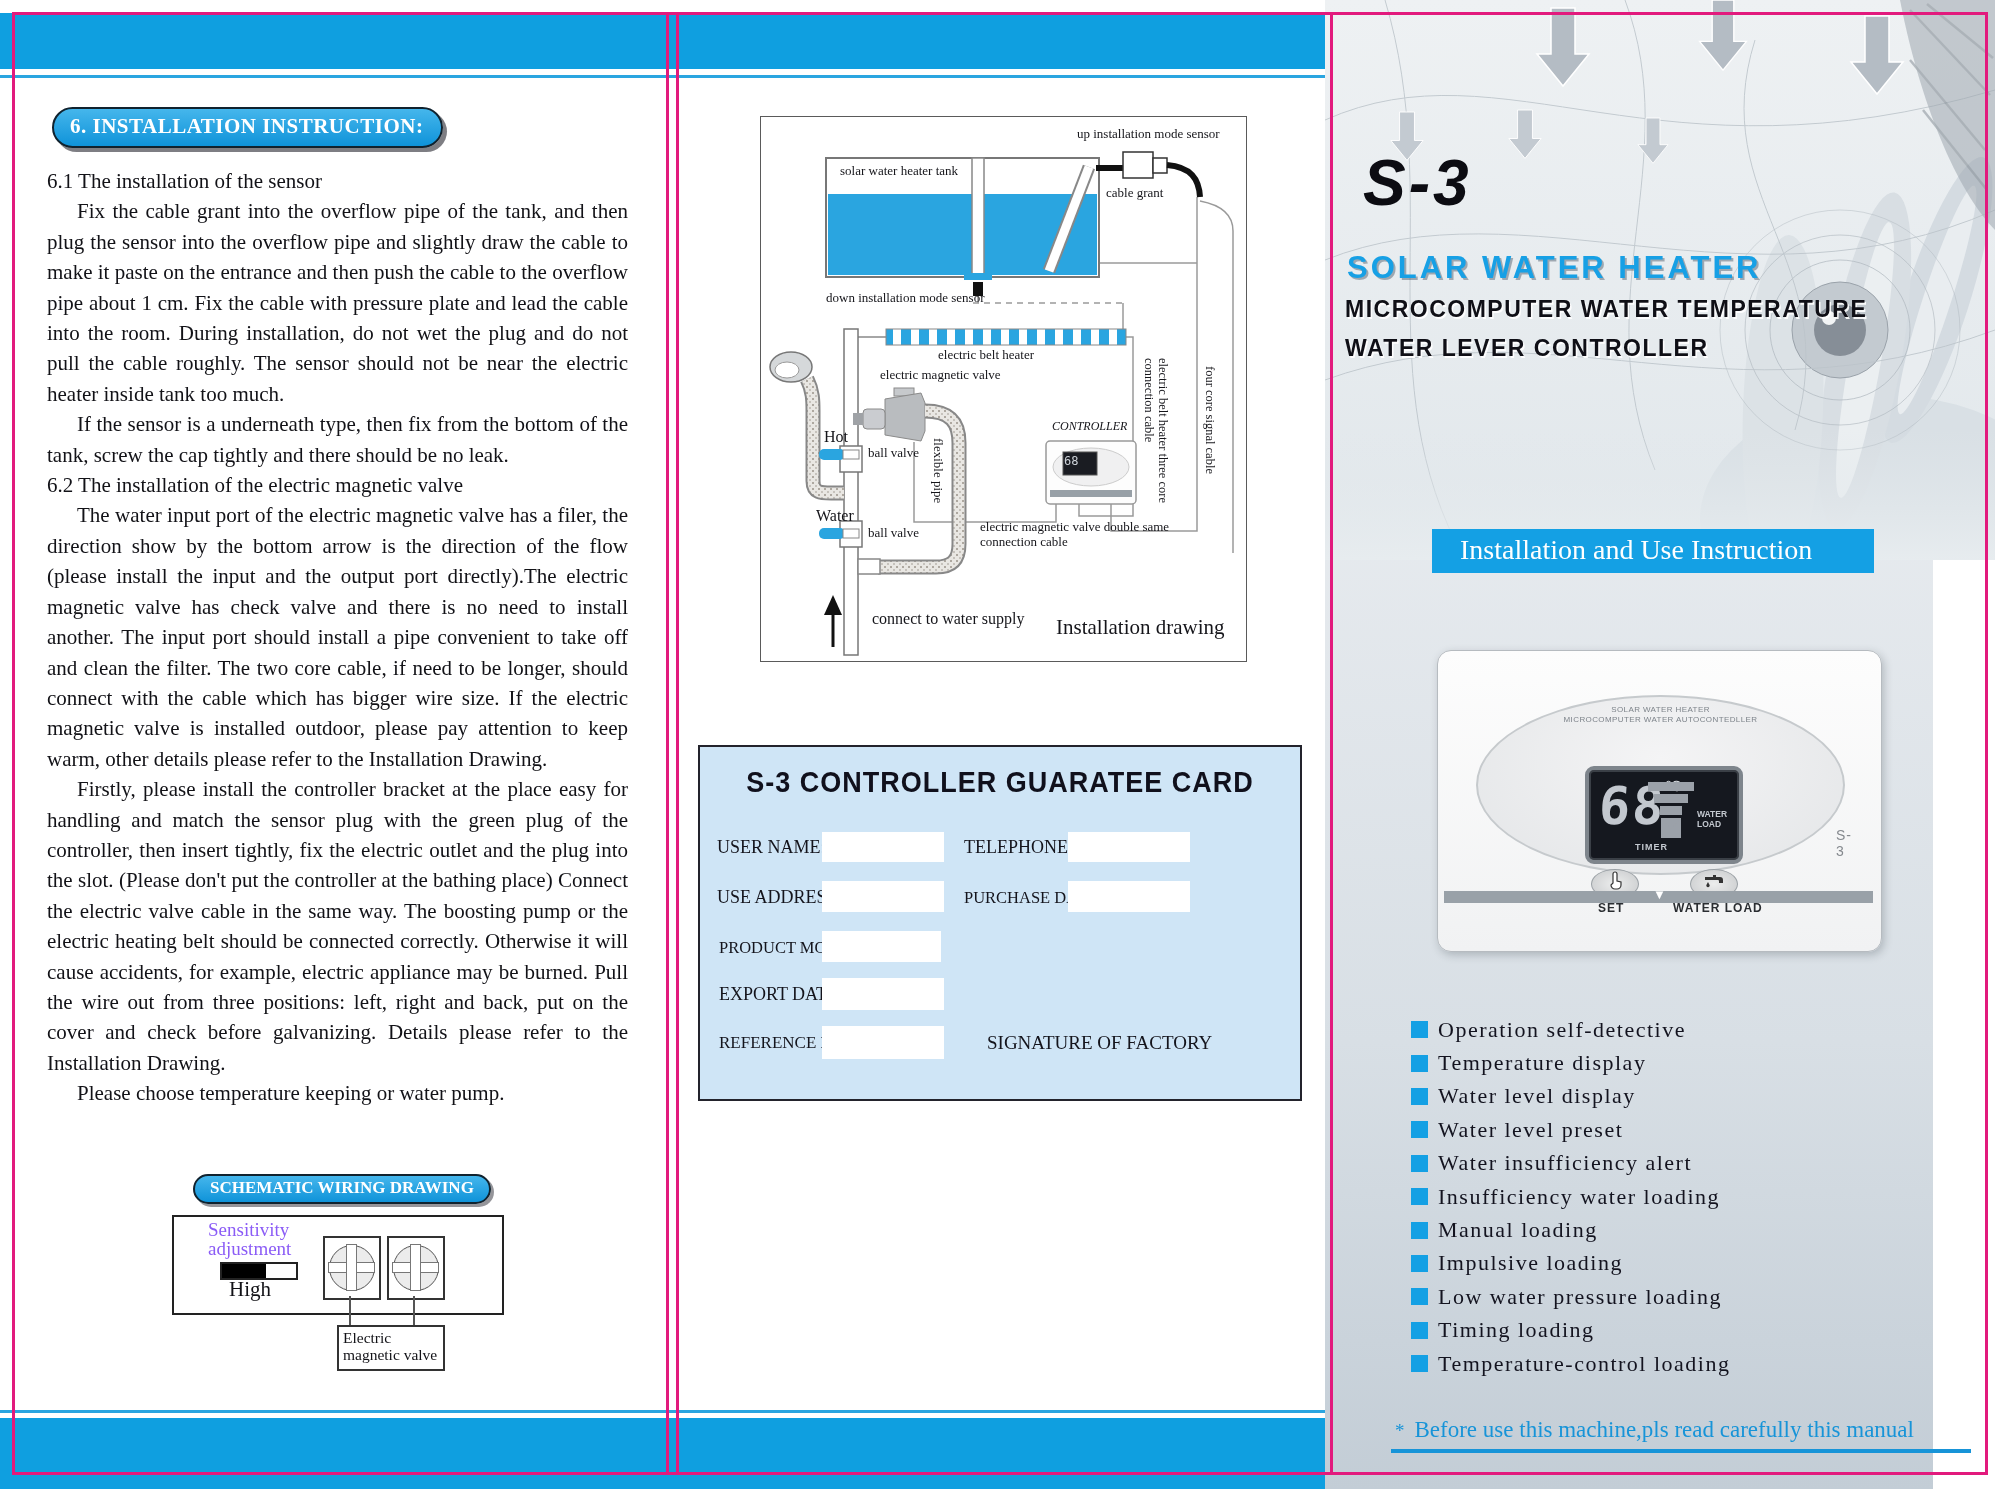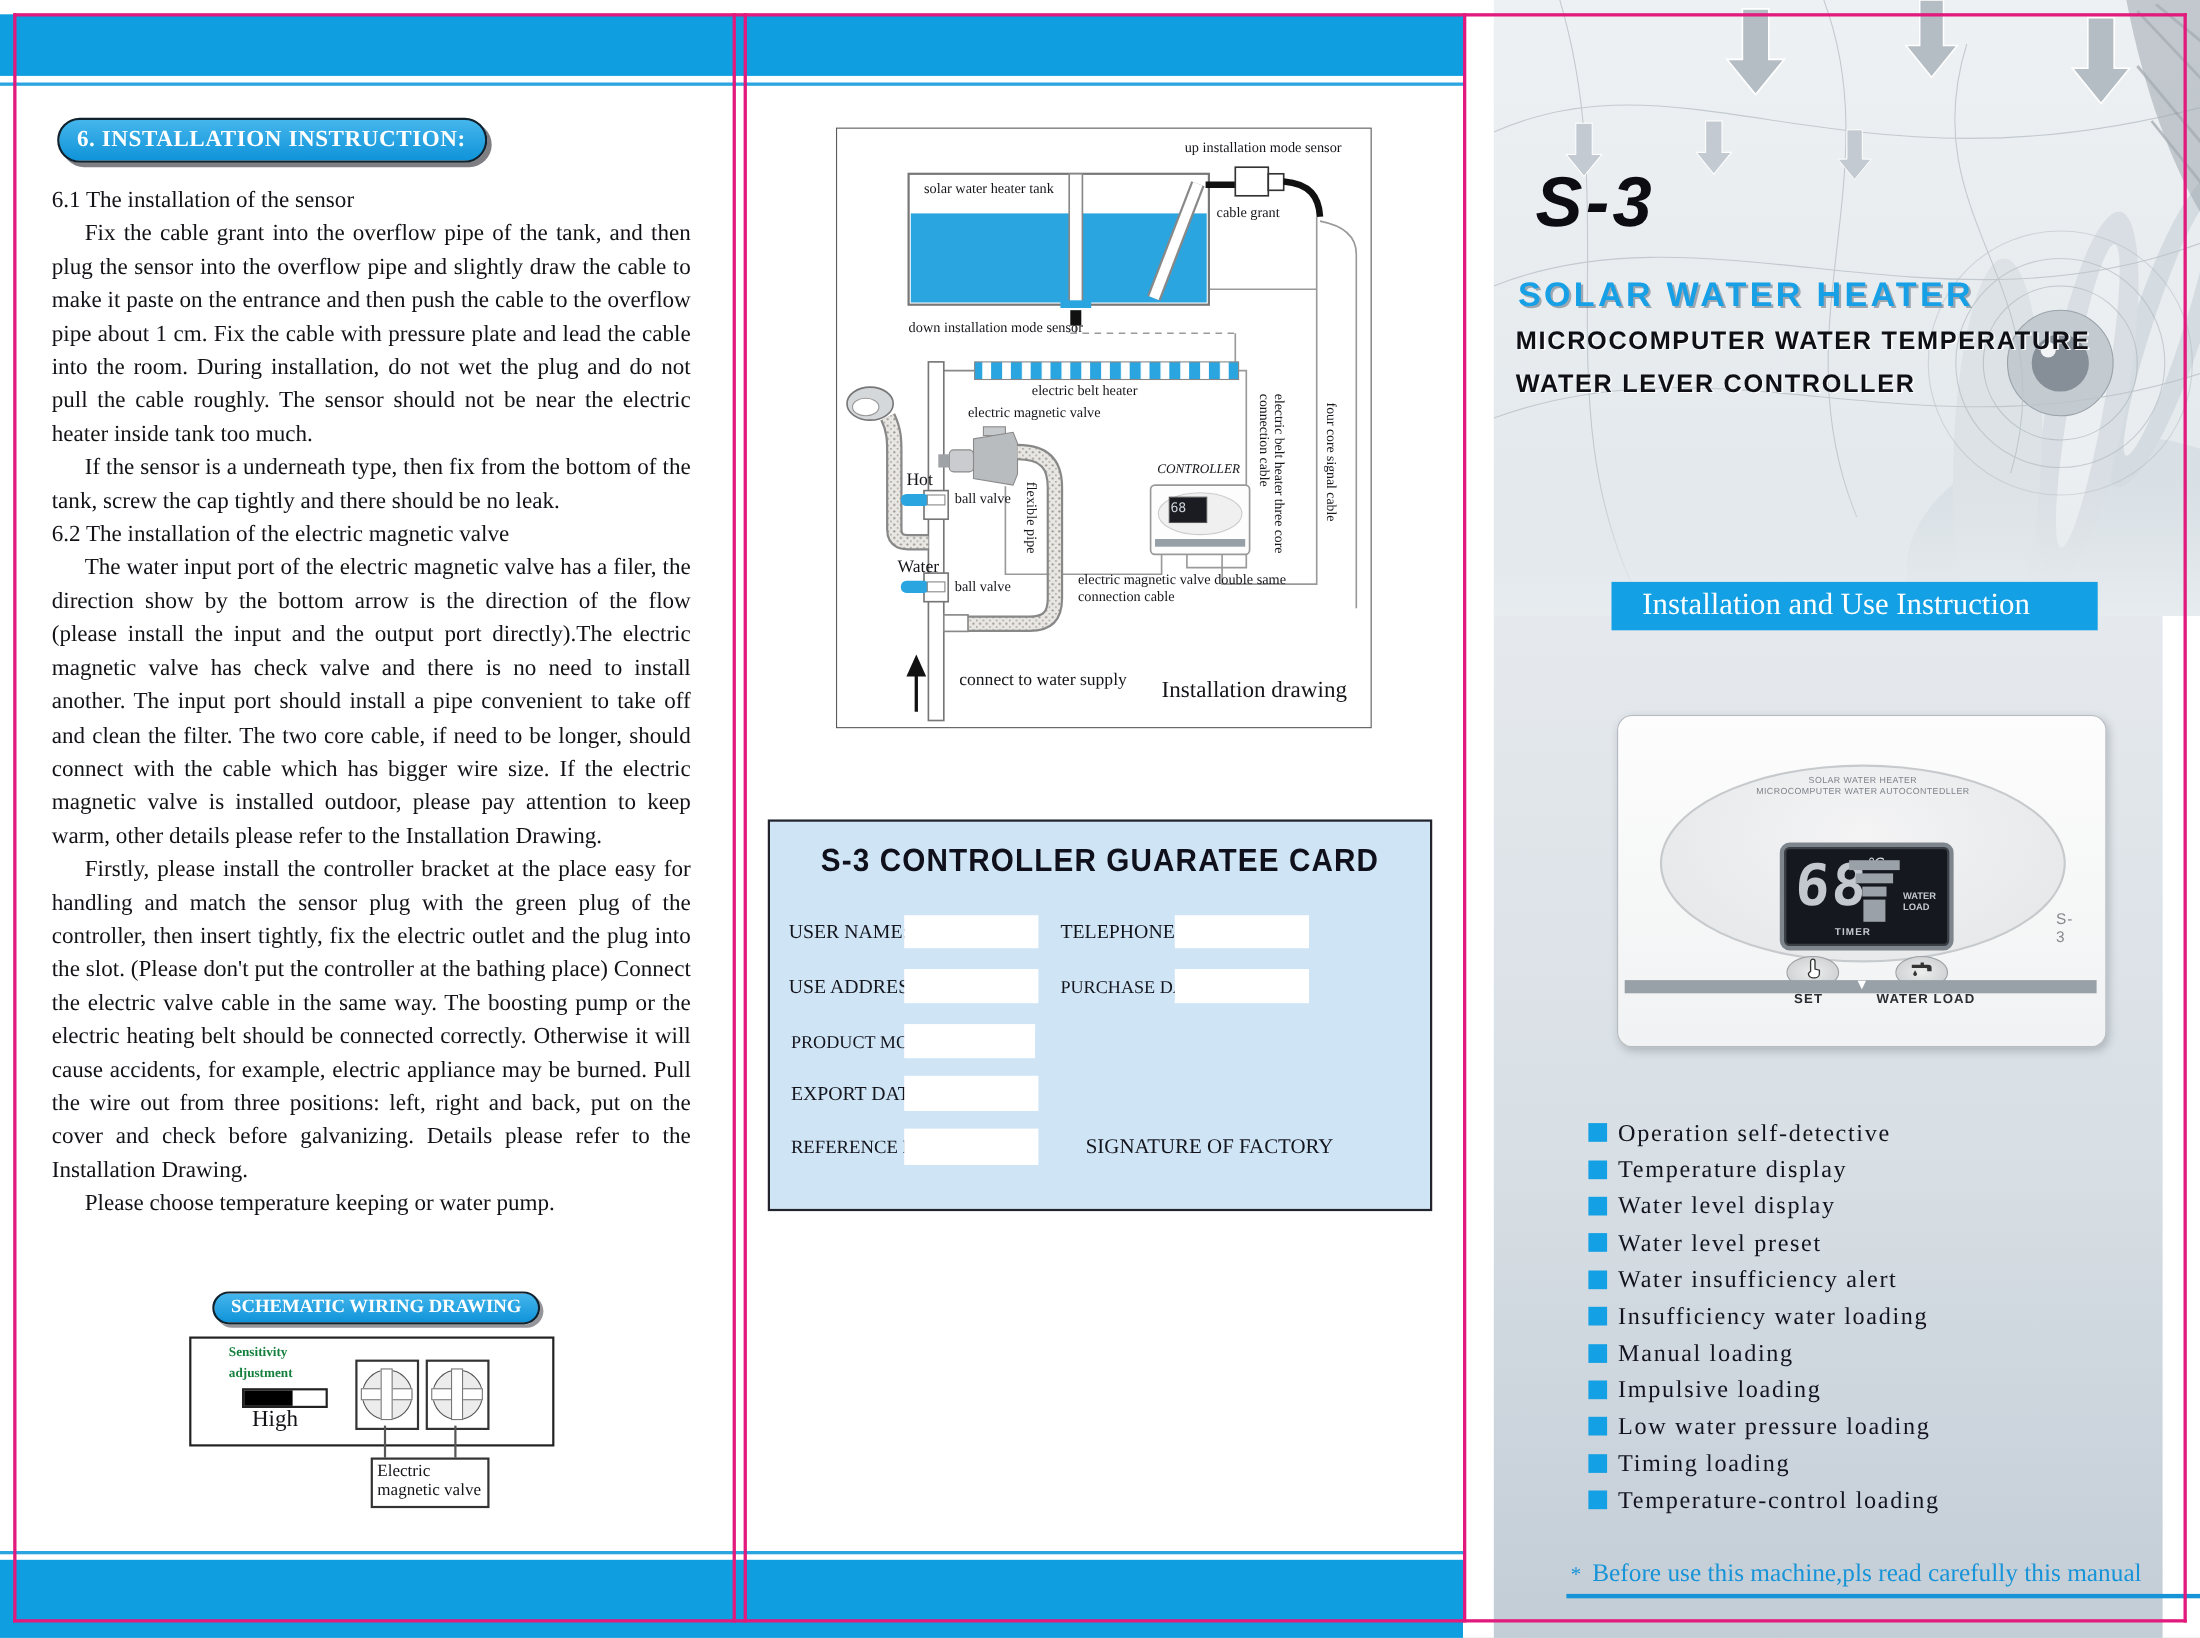--- a/index.html
+++ b/index.html
@@ -20,21 +20,21 @@
         font-family:"Liberation Serif",serif;font-weight:bold;white-space:nowrap;
         box-shadow:4px 4px 0 rgba(20,20,30,.55);}
   .pill-big{left:52px;top:107px;font-size:21px;padding:5px 18px 7px 16px;letter-spacing:.5px;}
   .pill-small{left:193px;top:1174px;font-size:17px;padding:2px 15px 4px 15px;box-shadow:3px 3px 0 rgba(20,20,30,.45);}
   .bodytext{position:absolute;left:47px;top:166px;width:581px;font-size:21px;line-height:30.4px;
             text-align:justify;}
   .bodytext p{margin:0;}
   .bodytext p.ind{text-indent:30px;}
 
   .schembox{position:absolute;left:172px;top:1215px;width:328px;height:96px;background:#fff;border:2px solid #222;}
-  .sens{position:absolute;left:208px;top:1220px;color:#15803d;font-weight:bold;font-size:12px;line-height:19px;}
+  .sens{position:absolute;left:208px;top:1220px;color:#8b5cf6;font-weight:normal;font-size:19px;line-height:19px;}
   .slider{position:absolute;left:220px;top:1262px;width:74px;height:14px;border:2px solid #222;background:#fff;}
   .slider .fill{position:absolute;left:0;top:0;height:100%;width:44px;background:#000;}
   .highlab{position:absolute;left:229px;top:1277px;font-size:21px;}
   .term{position:absolute;top:1236px;width:54px;height:60px;border:2px solid #333;background:#fff;}
   .t1{left:323px;} .t2{left:387px;}
   .screw{position:absolute;left:4px;top:7px;width:44px;height:44px;border-radius:50%;
          background:#ececec;border:1.5px solid #555;}
   .screw .h,.screw .v{position:absolute;background:#fff;border:1.5px solid #777;}
   .screw .h{left:-2px;top:16px;width:45px;height:9px;}
   .screw .v{left:16px;top:-2px;width:9px;height:45px;}
@@ -51,21 +51,21 @@
   
   .gcard{position:absolute;left:698px;top:745px;width:600px;height:352px;background:#cfe5f6;
          border:2.5px solid #23232c;}
   .gtitle{position:absolute;left:0;top:20px;width:100%;text-align:center;
           font-family:"Liberation Sans",sans-serif;font-weight:bold;font-size:27px;
           letter-spacing:1px;color:#10101c;transform:scaleY(1.08);}
   .glab{position:absolute;font-size:18px;color:#14141c;white-space:nowrap;}
   .gbox{position:absolute;background:#fff;}
 
   
-  .rpanel{position:absolute;left:1358px;top:0;width:608px;height:1489px;
+  .rpanel{position:absolute;left:1325px;top:0;width:608px;height:1489px;
           background:linear-gradient(180deg,#edf0f2 0%,#e6eaee 35%,#d8dfe5 70%,#c3cdd6 100%);}
   .montage{position:absolute;left:0;top:0;width:670px;height:560px;}
   .s3big{position:absolute;left:38px;top:146px;font-family:"Liberation Sans",sans-serif;
          font-weight:bold;font-style:italic;font-size:64px;letter-spacing:3px;color:#0c0c12;}
   .solar{position:absolute;left:22px;top:250px;font-family:"Liberation Sans",sans-serif;
          font-weight:bold;font-size:31px;letter-spacing:3px;color:#17a0e5;
          text-shadow:2px 2px 0 rgba(20,40,60,.35);white-space:nowrap;}
   .sub{position:absolute;font-family:"Liberation Sans",sans-serif;font-weight:bold;
        font-size:23px;letter-spacing:1.5px;color:#0f0f16;text-shadow:1.5px 1.5px 0 rgba(255,255,255,.9);white-space:nowrap;text-align:right;}
   .sub1{left:20px;top:296px;} .sub2{left:20px;top:335px;}

